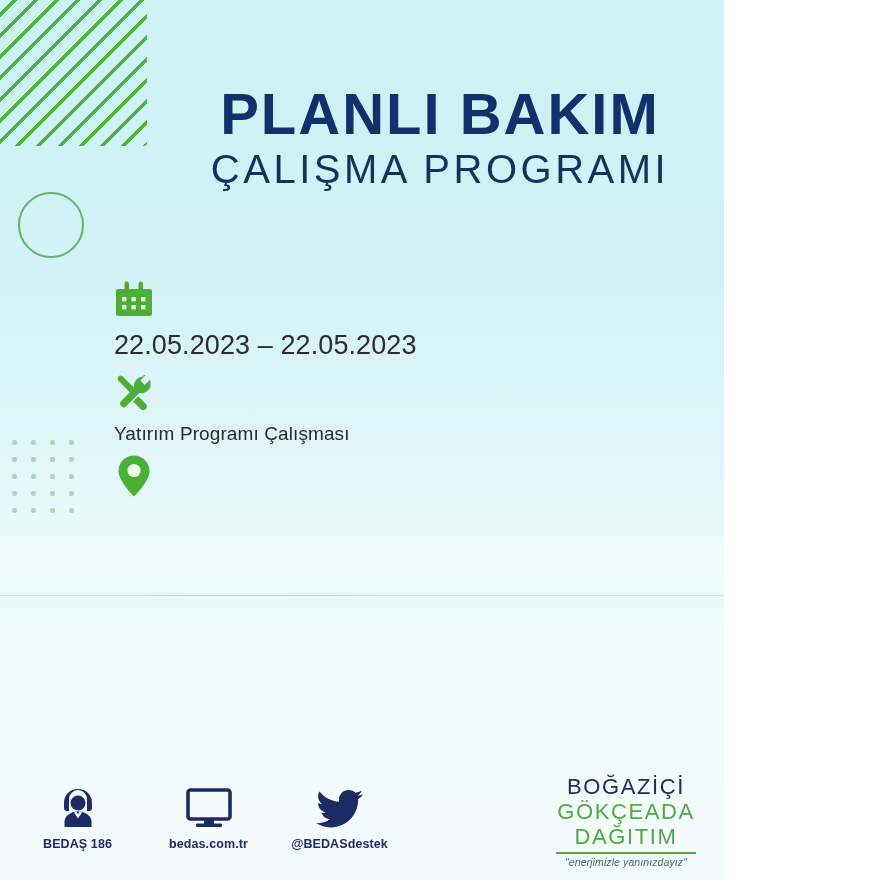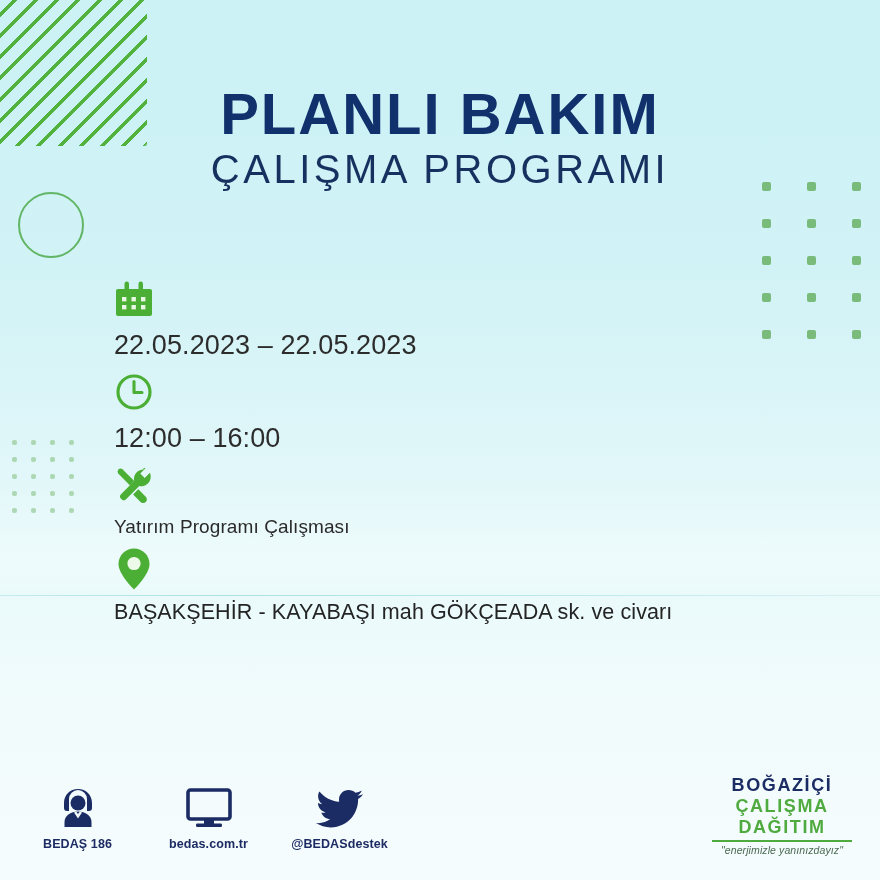--- a/index.html
+++ b/index.html
@@ -8,21 +8,21 @@
   }
   body {
     width: 880px;
     height: 880px;
     font-family: "Liberation Sans", sans-serif;
     overflow: hidden;
   }
 
   #poster {
     position: relative;
-    width: 880px;
+    width: 724px;
     height: 880px;
     background: linear-gradient(180deg,
         #cdf2f6 0px,
         #cdf2f6 120px,
         #d3f3f6 300px,
         #e2f7f9 480px,
         #eefbfc 560px,
         #eafafb 596px,
         #f1fbfc 700px,
         #f5fcfd 880px);
@@ -200,22 +200,22 @@
 
   .brand-logo {
     position: absolute;
     right: 22px;
     top: 776px;
     width: 152px;
     text-align: center;
     line-height: 1.0;
   }
   .brand-line {
-    font-size: 18px;
-    font-weight: bold;
+    font-size: 22px;
+    font-weight: normal;
     letter-spacing: 1.6px;
   }
   .brand-1 { color: #1b2b63; }
   .brand-2 { color: #4faa3f; margin-top: 3px; }
   .brand-3 { color: #4faa3f; margin-top: 3px; text-align: center; }
   .brand-rule {
     margin: 4px auto 3px auto;
     width: 140px;
     height: 2px;
     background: #4faa3f;
@@ -295,49 +295,39 @@
           <rect x="17.5" y="18" width="4.4" height="4.4" fill="#e8f8e4"></rect>
           <rect x="27" y="18" width="4.4" height="4.4" fill="#e8f8e4"></rect>
           <rect x="8" y="26" width="4.4" height="4.4" fill="#e8f8e4"></rect>
           <rect x="17.5" y="26" width="4.4" height="4.4" fill="#e8f8e4"></rect>
           <rect x="27" y="26" width="4.4" height="4.4" fill="#e8f8e4"></rect>
         </svg>
       </div>
       <div class="info-text">22.05.2023 – 22.05.2023</div>
     </div>
 
-    <div class="info-row row-time">
-      <div class="info-icon">
-        <svg width="40" height="40" viewBox="0 0 40 40">
-          <circle cx="20" cy="20" r="16" fill="none" stroke="#4caf35" stroke-width="3.2"></circle>
-          <path d="M20 9.5 V20.5 H28" fill="none" stroke="#4caf35" stroke-width="3.1" stroke-linecap="round" stroke-linejoin="round"></path>
-        </svg>
-      </div>
-      <div class="info-text">12:00 – 16:00</div>
-    </div>
 
     <div class="info-row row-type">
       <div class="info-icon">
         <svg width="40" height="40" viewBox="0 0 40 40">
           <path d="M29.5 4.5 a9.4 9.4 0 0 0 -9.3 11.5 L7.2 29 a3.6 3.6 0 1 0 5.1 5.1 L25.3 21 a9.4 9.4 0 0 0 11.4 -9.4 c0 -1.4 -.3 -2.7 -.8 -3.9 l-5.2 5.2 -4.4 -4.4 5.2 -5.2 c-.6 -.2 -1.3 -.3 -2 -.3 z" fill="#4caf35"></path>
           <path d="M8.4 4.3 a3 3 0 0 0 -4.2 4.2 L16 20.4 l4.3 -4.3 z" fill="#4caf35"></path>
           <path d="M24.3 24.3 l7.2 7.2 a3.7 3.7 0 1 1 -5.2 5.2 l-7.2 -7.2 z" fill="#4caf35"></path>
         </svg>
       </div>
       <div class="info-text">Yatırım Programı Çalışması</div>
     </div>
 
     <div class="info-row row-location">
       <div class="info-icon">
         <svg width="40" height="44" viewBox="0 0 40 44">
           <path d="M20 1.5 C11.4 1.5 4.5 8.4 4.5 17 C4.5 27.6 20 42.5 20 42.5 C20 42.5 35.5 27.6 35.5 17 C35.5 8.4 28.6 1.5 20 1.5 z" fill="#4caf35"></path>
           <circle cx="20" cy="16.5" r="6.6" fill="#edfaea"></circle>
         </svg>
       </div>
-      <div class="info-text">BAŞAKŞEHİR - KAYABAŞI mah GÖKÇEADA sk. ve civarı</div>
     </div>
 
   </div>
 
   <div class="footer-contacts">
 
     <div class="contact">
       <div class="contact-icon">
         <svg width="46" height="44" viewBox="0 0 46 44">
           <path d="M23 3 C15 3 9 9 9 17 v5 a3 3 0 0 0 3 3 h2 v-12 a9 9 0 0 1 18 0 v12 h2 a3 3 0 0 0 3 -3 v-5 c0 -8 -6 -14 -14 -14 z" fill="#1b2b63"></path>
@@ -366,19 +356,19 @@
           <path d="M47 6.2 c-1.8 .8 -3.6 1.3 -5.6 1.6 c2 -1.2 3.5 -3.1 4.3 -5.4 c-1.9 1.1 -4 1.9 -6.2 2.4 C37.7 3 35.2 2 32.5 2 c-5.2 0 -9.5 4.2 -9.5 9.5 c0 .7 .1 1.5 .2 2.2 C15.4 13.3 8.2 9.4 3.4 3.5 c-.8 1.4 -1.3 3.1 -1.3 4.8 c0 3.3 1.7 6.2 4.2 7.9 c-1.6 -.1 -3.1 -.5 -4.3 -1.2 v .1 c0 4.6 3.3 8.4 7.6 9.3 c-.8 .2 -1.6 .3 -2.5 .3 c-.6 0 -1.2 -.1 -1.8 -.2 c1.2 3.8 4.7 6.5 8.9 6.6 c-3.3 2.5 -7.4 4.1 -11.9 4.1 c-.8 0 -1.5 0 -2.3 -.1 c4.2 2.7 9.3 4.3 14.7 4.3 c17.7 0 27.4 -14.6 27.4 -27.3 v-1.2 C44.1 9.9 45.7 8.2 47 6.2 z" fill="#1b2b63"></path>
         </svg>
       </div>
       <div class="contact-label">@BEDASdestek</div>
     </div>
 
   </div>
 
   <div class="brand-logo">
     <div class="brand-line brand-1">BOĞAZİÇİ</div>
-    <div class="brand-line brand-2">ÇALIŞMA</div>
+    <div class="brand-line brand-2">GÖKÇEADA</div>
     <div class="brand-line brand-3">DAĞITIM</div>
     <div class="brand-rule"></div>
     <div class="brand-tagline">"enerjimizle yanınızdayız"</div>
   </div>
 
 </div>
 
 </body></html>

